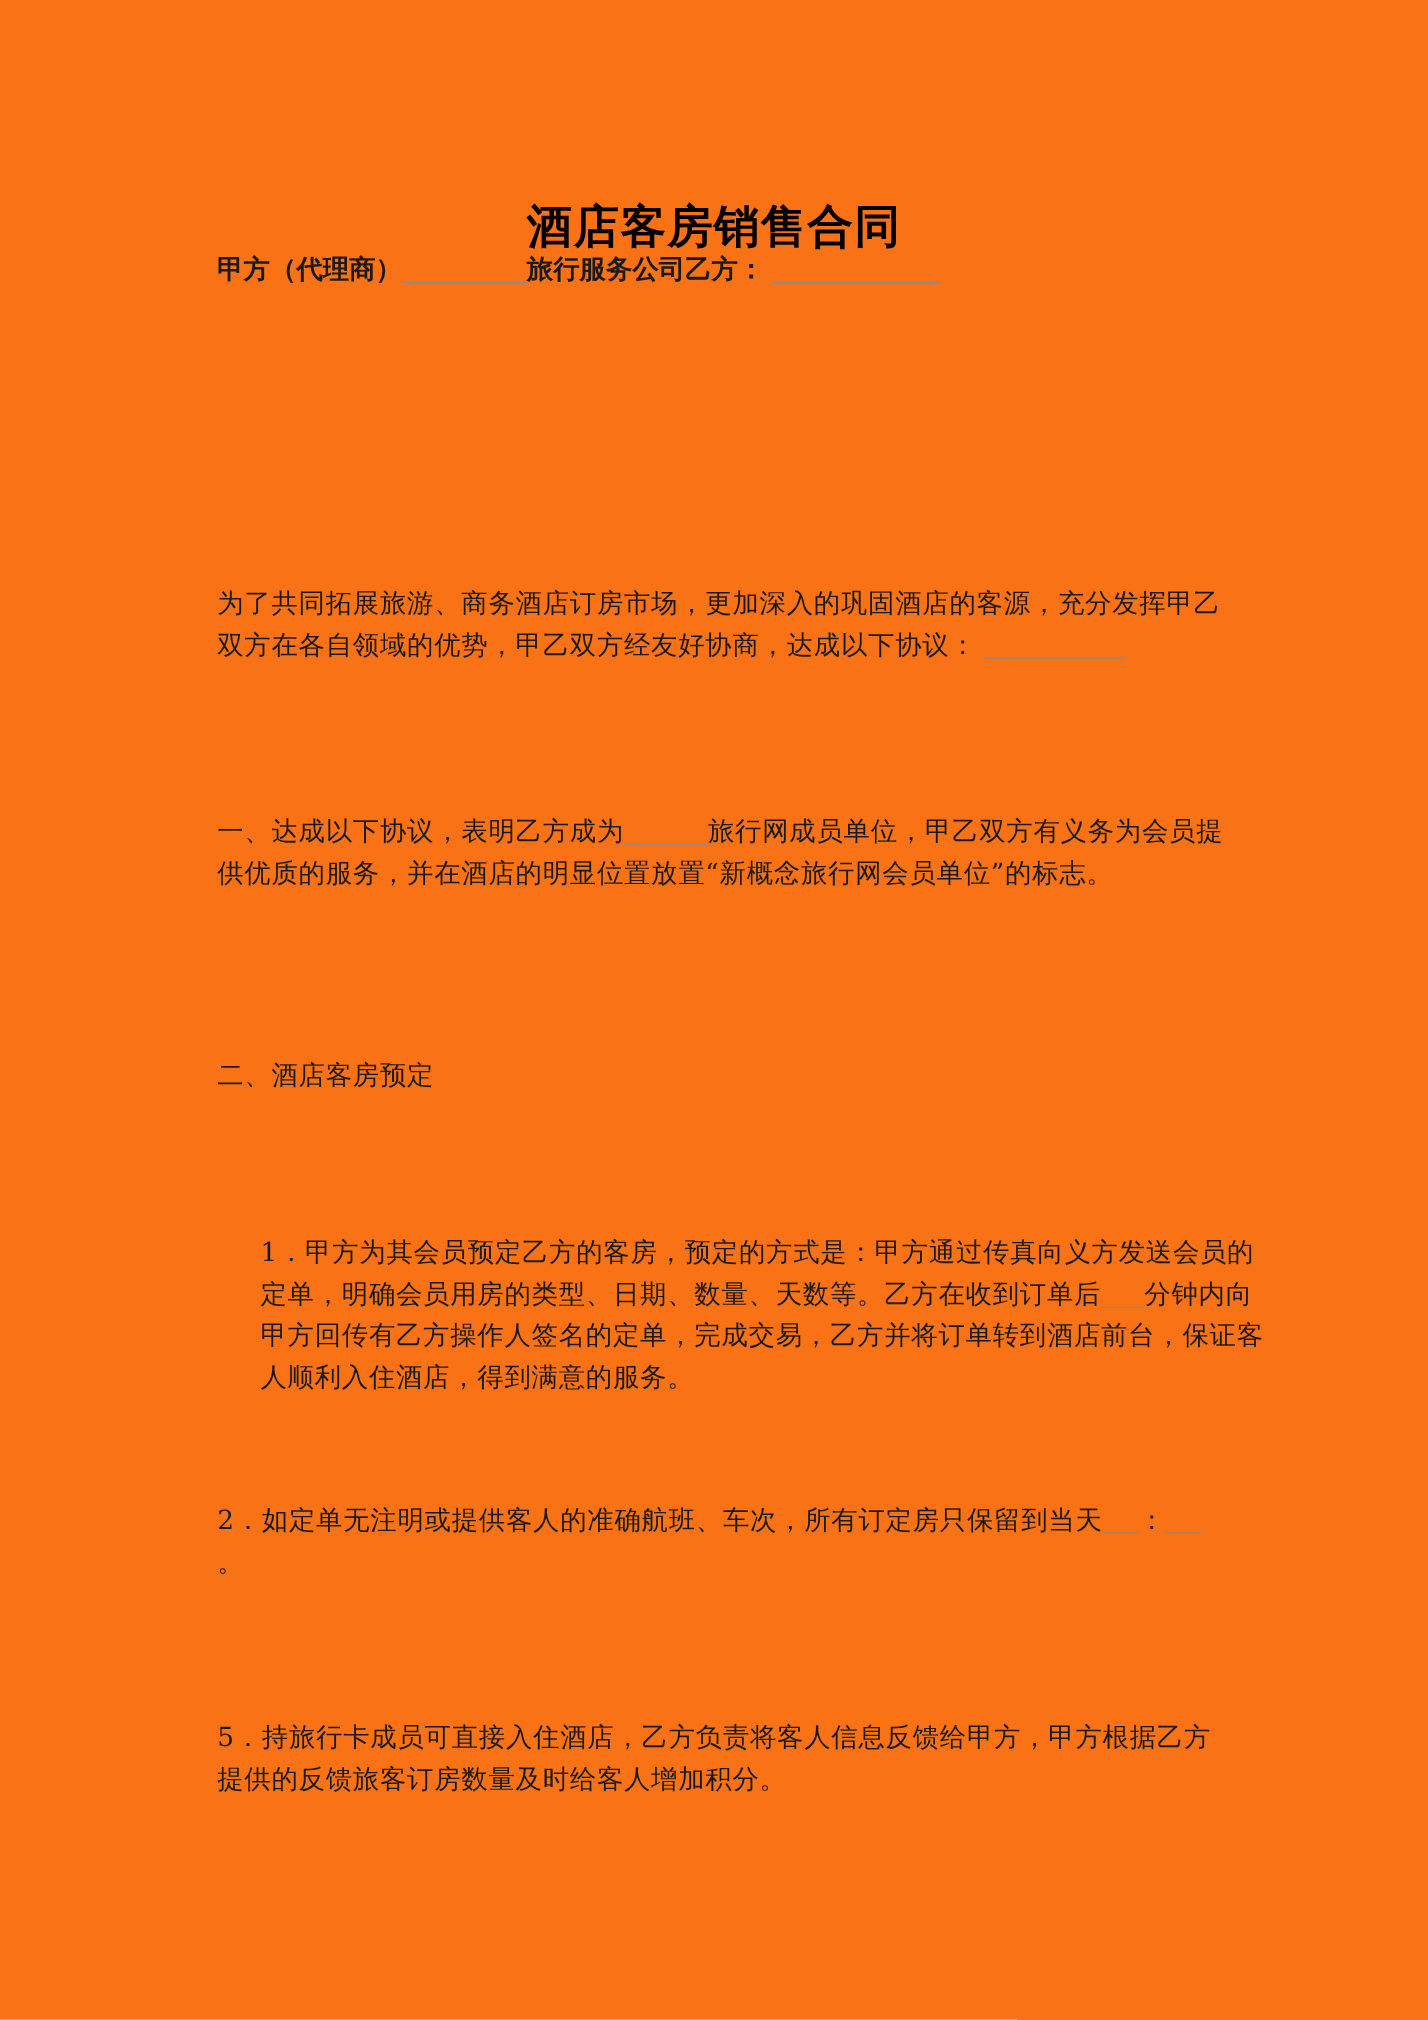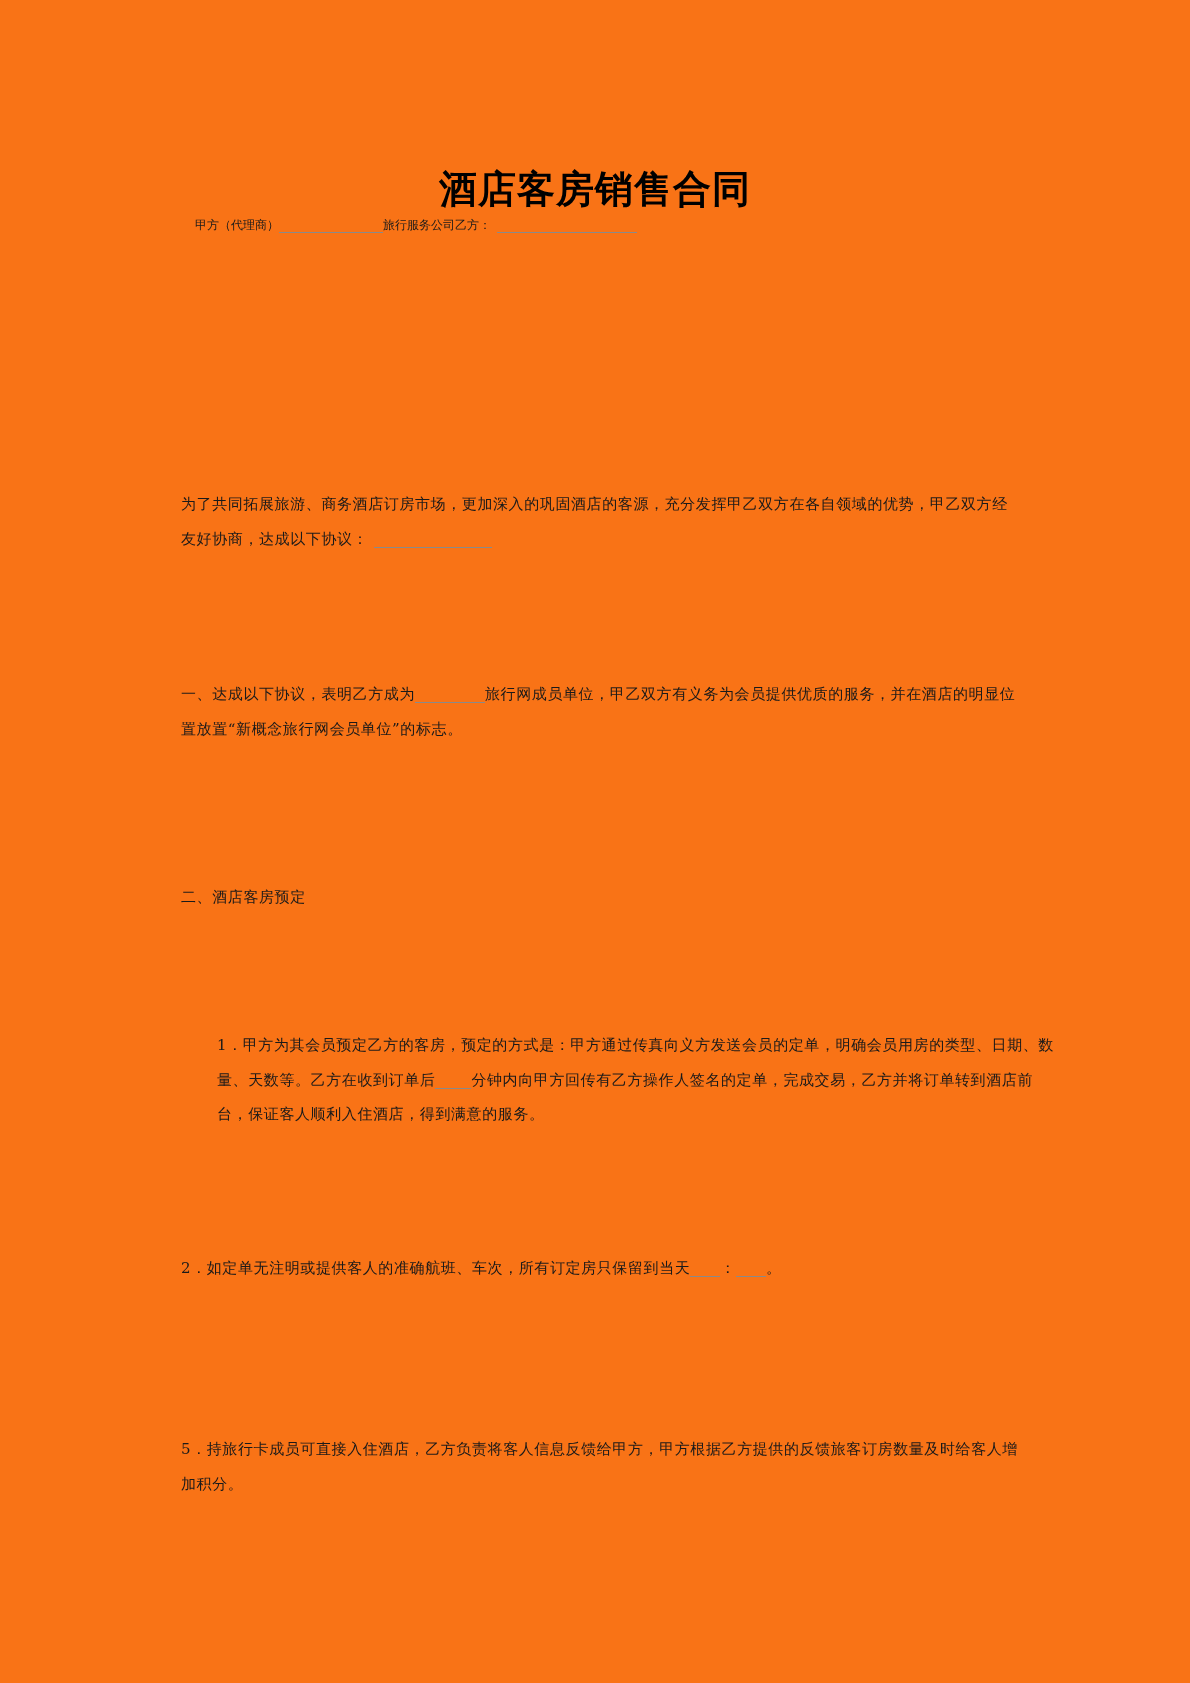--- a/index.html
+++ b/index.html
@@ -29,31 +29,32 @@
       width: 1190px;
       text-align: center;
       font-size: 38px;
       font-weight: bold;
       letter-spacing: 1px;
       color: #000;
       margin: 0;
     }
     .line {
       position: absolute;
-      left: 195px;
+      left: 181px;
       width: 840px;
-      font-size: 12px;
+      font-size: 22px;
       line-height: 34px;
       white-space: nowrap;
+      font-weight: bold;
     }
     .para {
       position: absolute;
       left: 181px;
       width: 840px;
-      font-size: 15px;
+      font-size: 22px;
       line-height: 34.5px;
       letter-spacing: 0.6px;
     }
     .blank {
       display: inline-block;
       border-bottom: 1px solid #8a8a8a;
       height: 18px;
       vertical-align: -4px;
     }
   </style>

